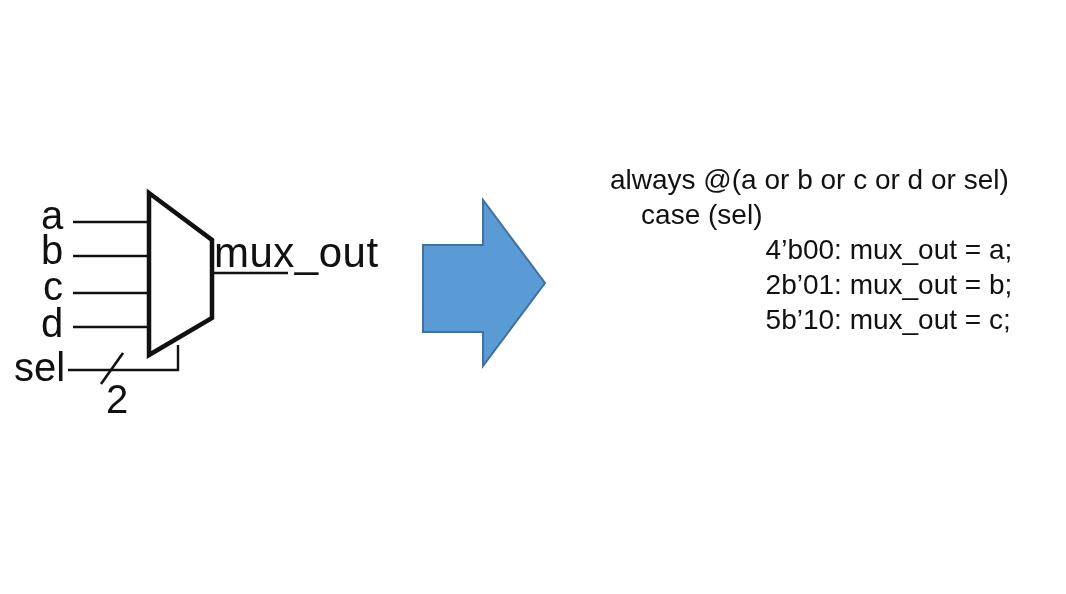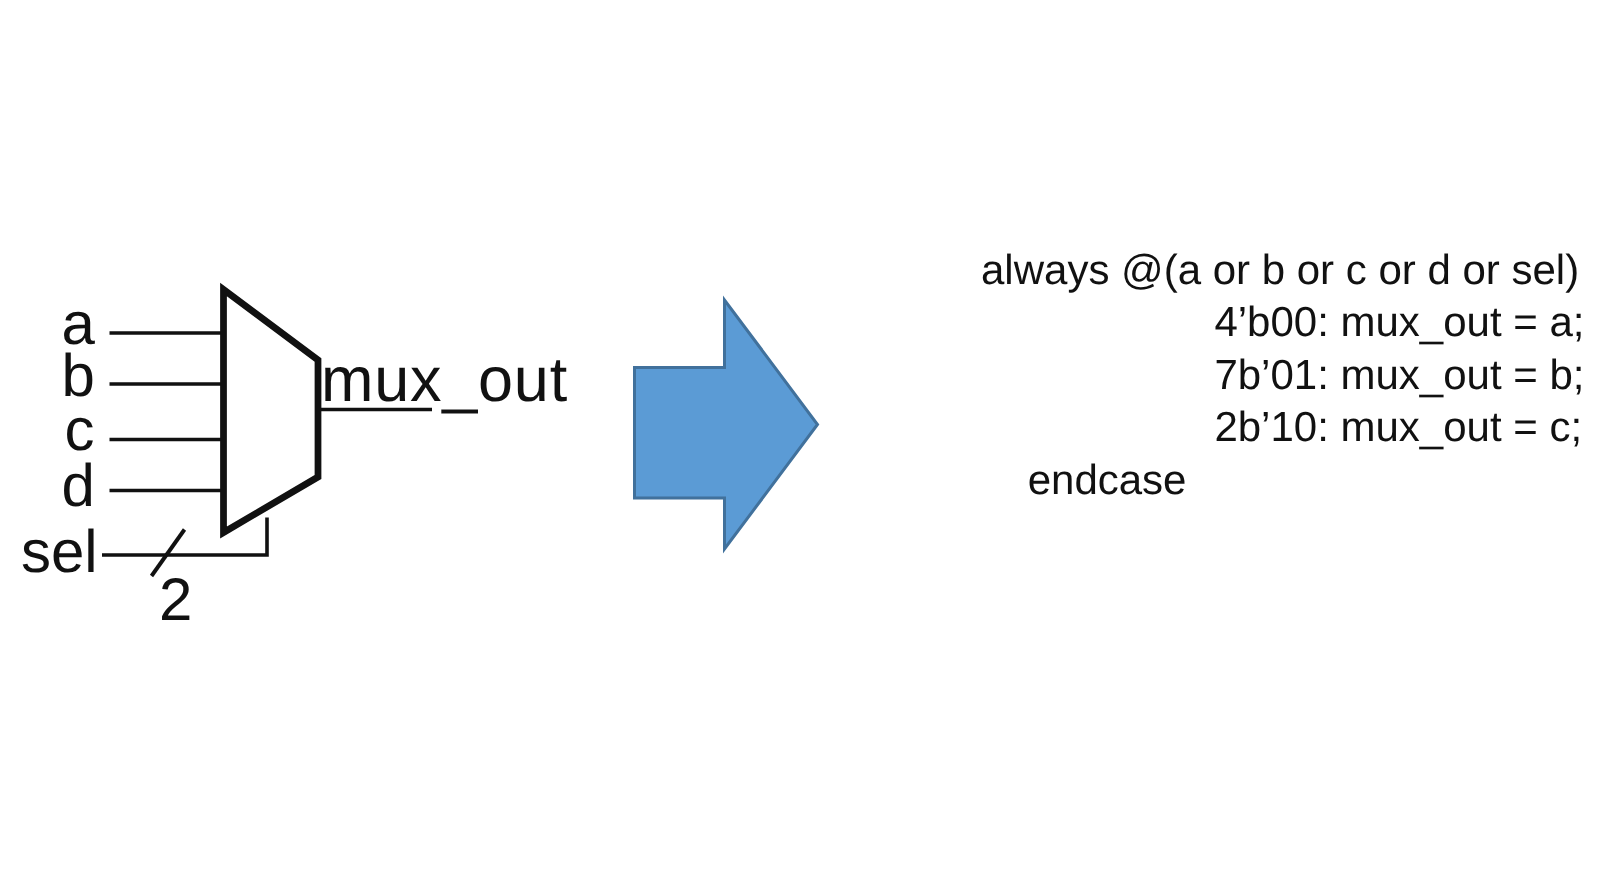--- a/index.html
+++ b/index.html
@@ -53,21 +53,21 @@
   }
   .code {
     position: absolute;
     left: 610px;
     top: 162px;
     color: var(--ink);
     font-family: "Liberation Sans", sans-serif;
     font-size: 28px;
     line-height: 35px;
   }
-  .code-line { white-space: pre; margin-left: 44px; }
+  .code-line { white-space: pre; }
 </style>
 </head>
 <body>
 
 <div class="canvas">
 
   <svg class="diagram-svg" viewBox="0 0 1066 594" xmlns="http://www.w3.org/2000/svg">
     <g>
       <line class="wire" x1="73" y1="222" x2="150" y2="222"></line>
       <line class="wire" x1="73" y1="256" x2="150" y2="256"></line>
@@ -85,19 +85,19 @@
       <text class="lbl" x="14" y="381">sel</text>
       <text class="lbl" x="106" y="413">2</text>
       <text class="lbl out" x="214" y="267">mux_out</text>
     </g>
 
     <polygon class="arrow" points="423,245 483,245 483,200 545,283 483,366 483,332 423,332"></polygon>
   </svg>
 
   <div class="code">
     <div class="code-line">always @(a or b or c or d or sel)</div>
+    <div class="code-line">    case (sel)</div>
     <div class="code-line">                    4’b00: mux_out = a;</div>
-    <div class="code-line">                    7b’01: mux_out = b;</div>
-    <div class="code-line">                    2b’10: mux_out = c;</div>
-    <div class="code-line">    endcase</div>
+    <div class="code-line">                    2b’01: mux_out = b;</div>
+    <div class="code-line">                    5b’10: mux_out = c;</div>
   </div>
 
 </div>
 
 </body></html>

